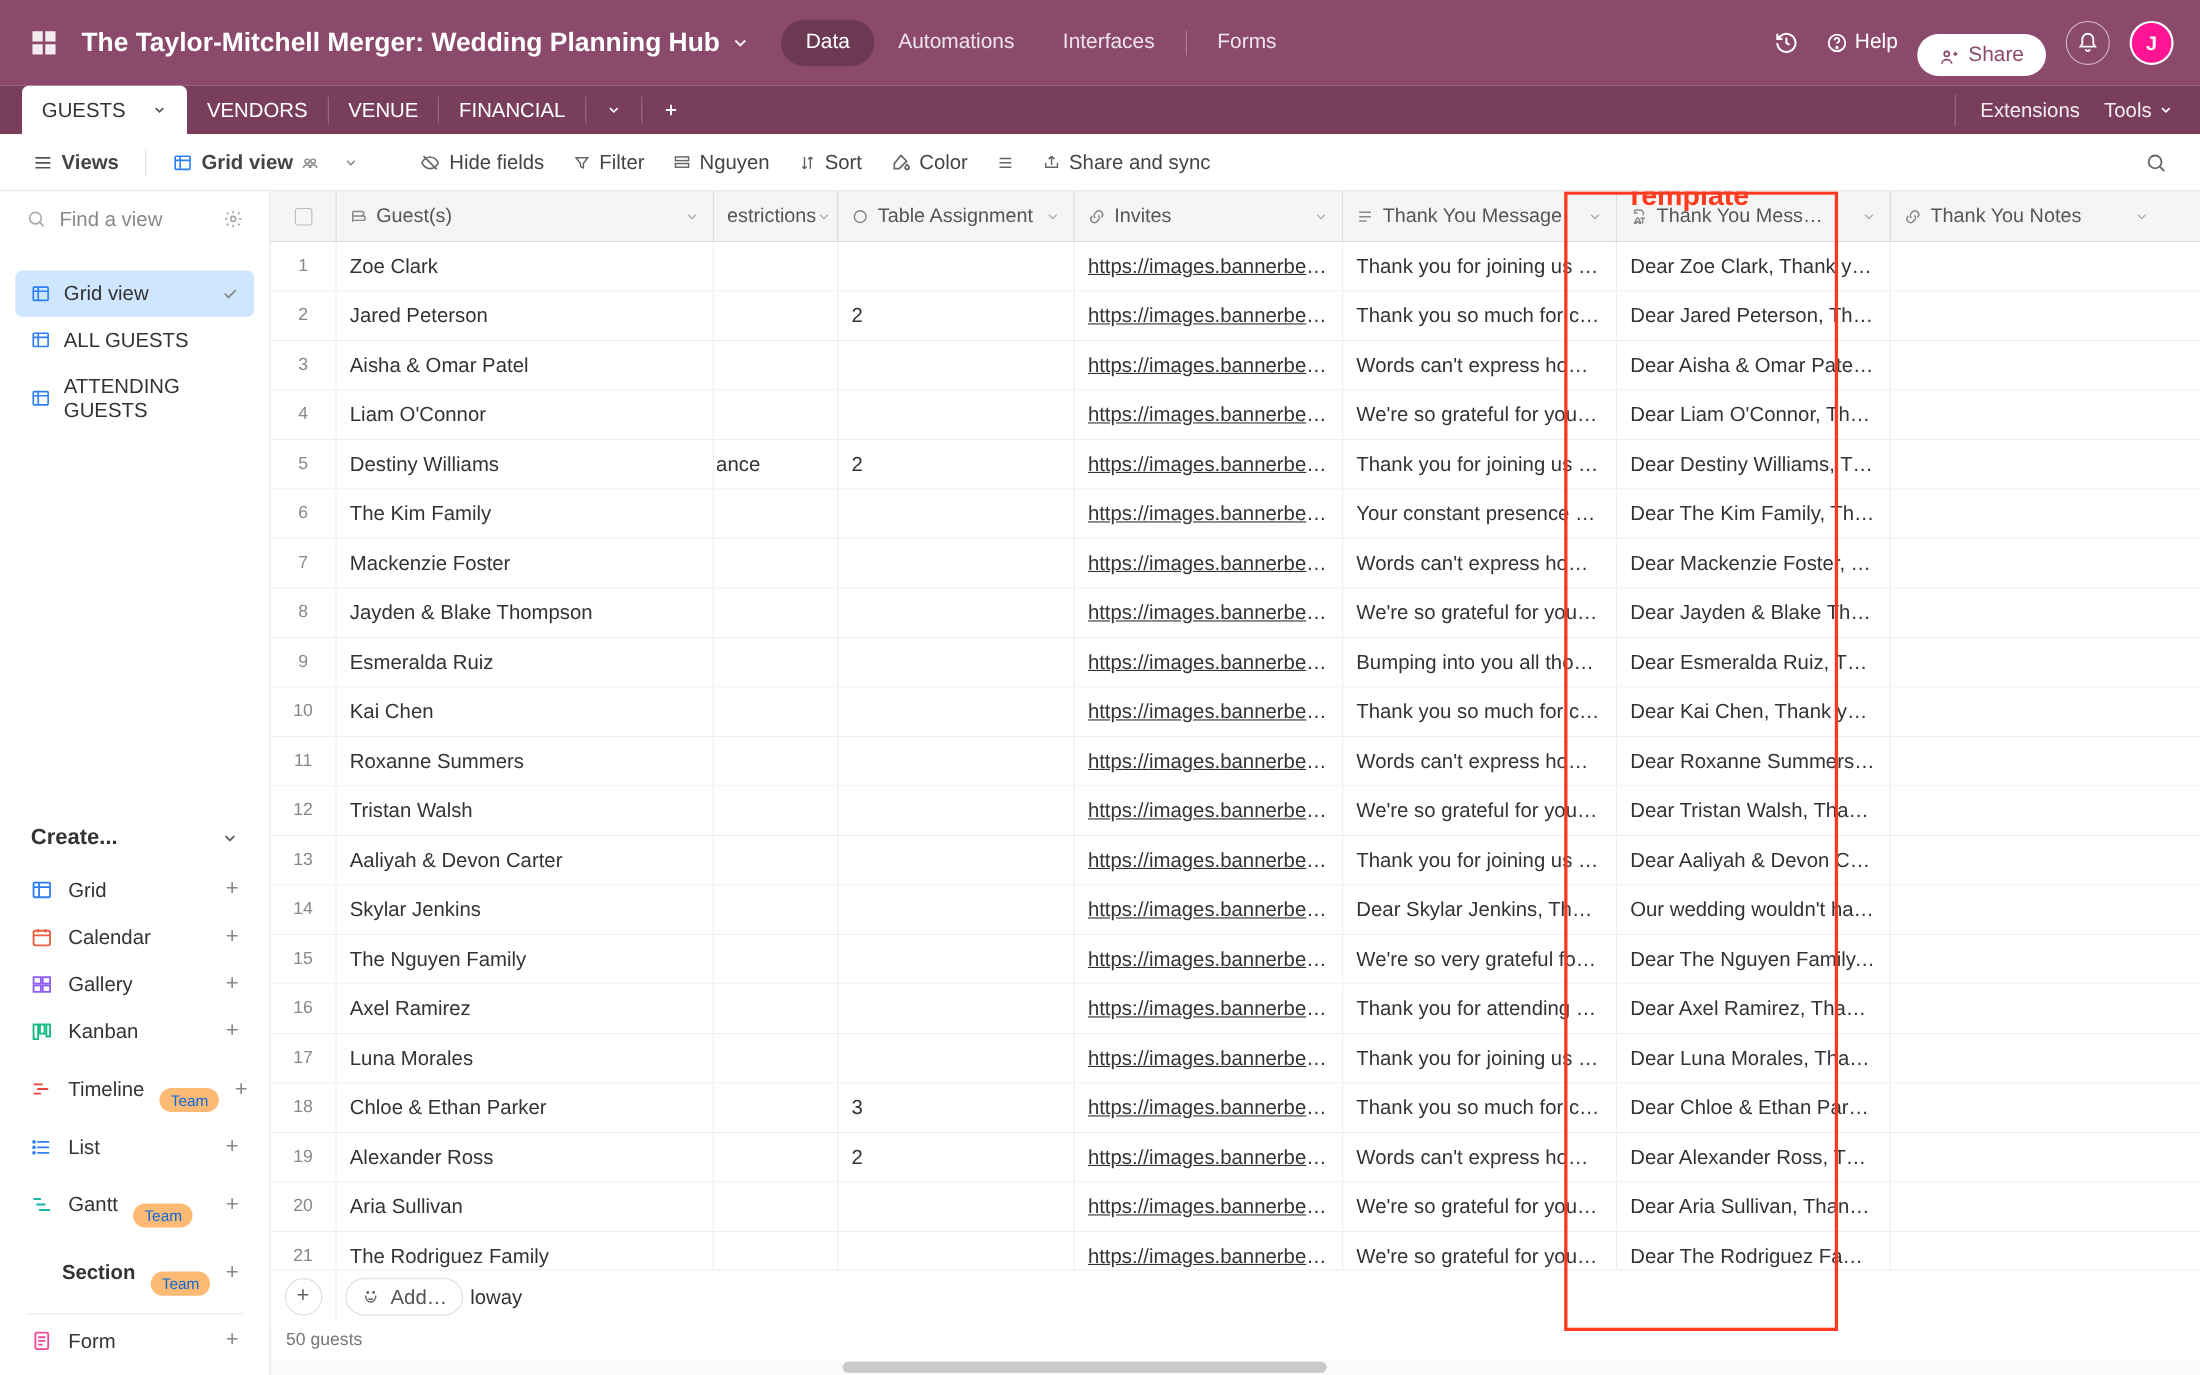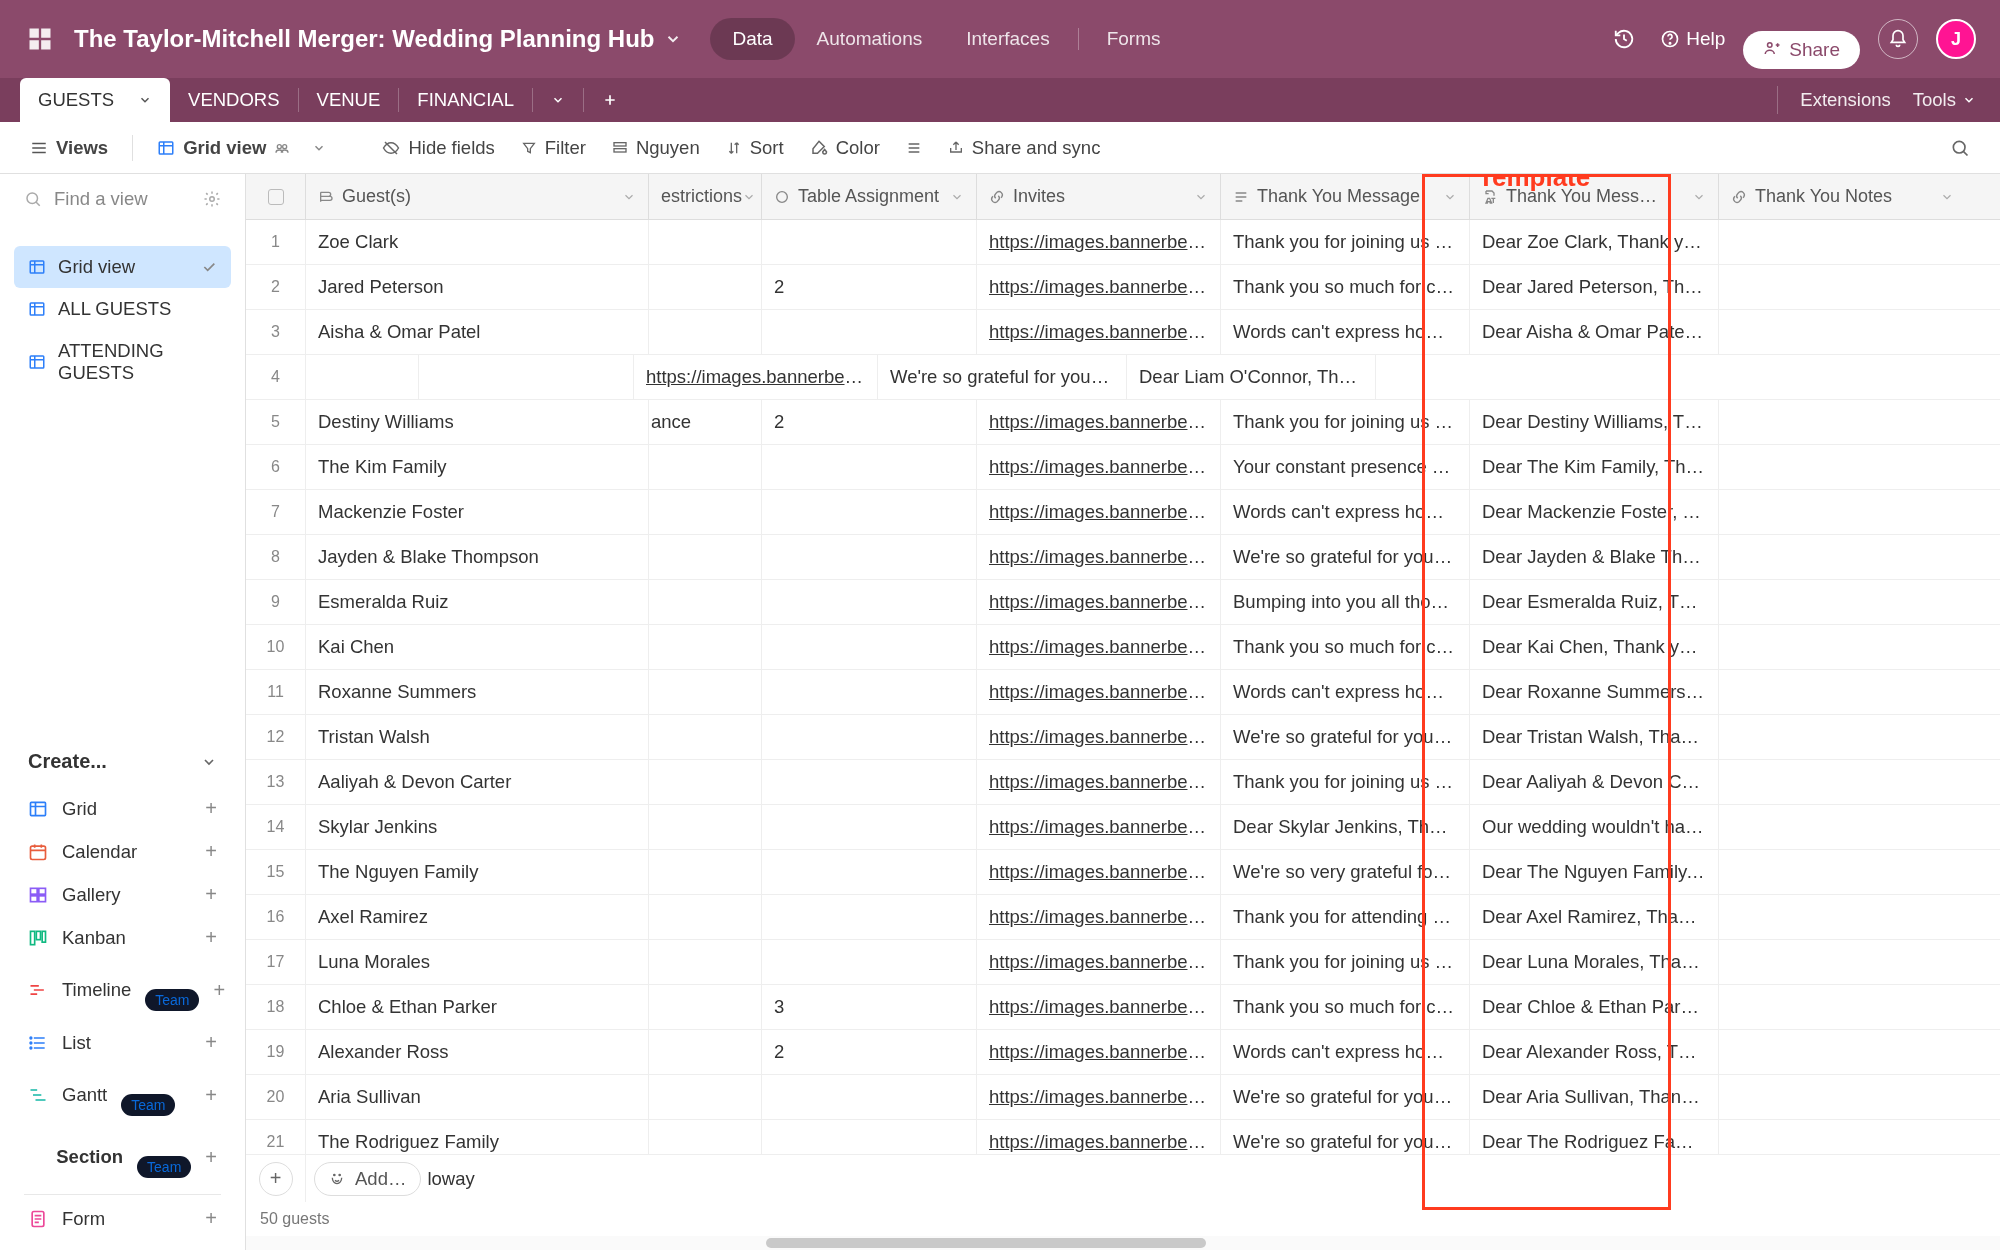--- a/index.html
+++ b/index.html
@@ -9,21 +9,21 @@
 .top-header { background: #8b4a6b; height: 78px; display: flex; align-items: center; padding: 0 24px; color: #fff; }
 .app-icon { width: 32px; height: 32px; margin-right: 18px; display:flex; align-items:center; justify-content:center; }
 .base-title { font-size: 24px; font-weight: 600; margin-right: 10px; }
 .title-chevron { opacity: .9; margin-right: 28px; }
 .top-nav { display: flex; gap: 0; align-items: center; }
 .top-nav-item { padding: 10px 22px; font-size: 19px; color: rgba(255,255,255,0.85); border-radius: 24px; cursor: pointer; }
 .top-nav-item.active { background: rgba(0,0,0,0.22); color: #fff; }
 .top-right { margin-left: auto; display: flex; align-items: center; gap: 18px; }
 .top-icon-btn { width: 36px; height: 36px; border-radius: 50%; display: flex; align-items: center; justify-content: center; color: #fff; cursor: pointer; }
 .help-btn { display: flex; align-items: center; gap: 6px; color: #fff; font-size: 19px; cursor: pointer; }
-.share-btn { background: #fff; color: #8b4a6b; border-radius: 20px; padding: 8px 20px; font-size: 19px; font-weight: 500; display: flex; align-items: flex-start; gap: 8px; cursor: pointer; margin-top: 22px; }
+.share-btn { background: #fff; color: #8b4a6b; border-radius: 20px; padding: 8px 20px; font-size: 19px; font-weight: 500; display: flex; align-items: flex-end; gap: 8px; cursor: pointer; margin-top: 22px; }
 .notif-btn { width: 40px; height: 40px; border-radius: 50%; border: 1.5px solid rgba(255,255,255,0.6); display: flex; align-items: center; justify-content: center; cursor: pointer; }
 .avatar { width: 40px; height: 40px; border-radius: 50%; background: #ff1493; border: 2px solid #fff; display: flex; align-items: center; justify-content: center; color: #fff; font-weight: 600; font-size: 18px; }
 
 
 .tabs-bar { background: #7a3e5d; height: 44px; display: flex; align-items: stretch; padding-left: 20px; color: #fff; }
 .table-tab { display: flex; align-items: center; padding: 0 18px; font-size: 18.5px; cursor: pointer; gap: 24px; position: relative; }
 .table-tab.active { background: #fff; color: #333; border-radius: 6px 6px 0 0; font-weight: 500; }
 .tab-sep { width: 1px; background: rgba(255,255,255,0.25); margin: 10px 0; }
 .tabs-right { margin-left: auto; display: flex; align-items: center; gap: 22px; padding-right: 24px; color: rgba(255,255,255,0.9); font-size: 18.5px; }
 .tabs-right-item { display: flex; align-items: center; gap: 6px; cursor:pointer; }
@@ -44,21 +44,21 @@
 .view-list { padding: 6px 14px; }
 .view-item { display: flex; align-items: center; gap: 12px; padding: 10px 14px; border-radius: 6px; font-size: 18.5px; cursor: pointer; color: #333; }
 .view-item.active { background: #cfe6ff; }
 .view-item .check { margin-left: auto; color: #3b82f6; }
 .grid-icon { color: #2d7ff9; }
 
 .create-section { margin-top: auto; padding: 18px 24px 10px; }
 .create-header { display:flex; align-items:center; justify-content:space-between; font-size: 20px; font-weight:600; padding: 8px 4px 14px; cursor:pointer;}
 .create-item { display:flex; align-items:center; gap: 14px; padding: 10px 4px; font-size: 18.5px; cursor:pointer; }
 .create-item .plus { margin-left:auto; color:#888; font-size: 20px; }
-.badge { background: #0f172a; color: #0969da; font-size: 14px; padding: 3px 10px; border-radius: 12px; font-weight:500;margin-top:20px; }
+.badge { background: #fdba74; color: #0969da; font-size: 14px; padding: 3px 10px; border-radius: 12px; font-weight:500;margin-top:20px; }
 .sidebar-bottom-sep { height:1px; background:#e8e8e8; margin: 6px 0 2px; }
 
 
 .grid-container { flex: 1; position: relative; overflow: hidden; display:flex; flex-direction:column;}
 .grid-header-row { display: flex; background: #f5f5f5; border-bottom: 1px solid #ddd; height: 46px; align-items: stretch; position:relative;}
 .gh-cell { border-right: 1px solid #ddd; display: flex; align-items: center; padding: 0 12px; font-size: 18px; color: #555; position:relative; cursor:pointer;}
 .gh-cell .col-chevron { margin-left:auto; color:#999; }
 .col-rownum { width: 60px; justify-content: center; padding:0; }
 .col-guest { width: 343px; }
 .col-restr { width: 113px; }
@@ -567,20 +567,23 @@
           <div class="cell col-thankmsg">
             <span class="ellipsis">Words can't express how …</span>
           </div>
           <div class="cell col-template">
             <span class="ellipsis">Dear Aisha &amp; Omar Patel, …</span>
           </div>
           <div class="cell col-notes" style="border-right:none"></div>
         </div>
         <div class="grid-row">
           <div class="cell rownum col-rownum">4</div>
+          <div class="cell col-guest">
+            <span class="ellipsis">Liam O'Connor</span>
+          </div>
           <div class="cell col-restr" style="padding-left:2px;">
             <span class="ellipsis"></span>
           </div>
           <div class="cell col-table"></div>
           <div class="cell col-invites">
             <a class="ellipsis">https://images.bannerbea...</a>
           </div>
           <div class="cell col-thankmsg">
             <span class="ellipsis">We're so grateful for your…</span>
           </div>

